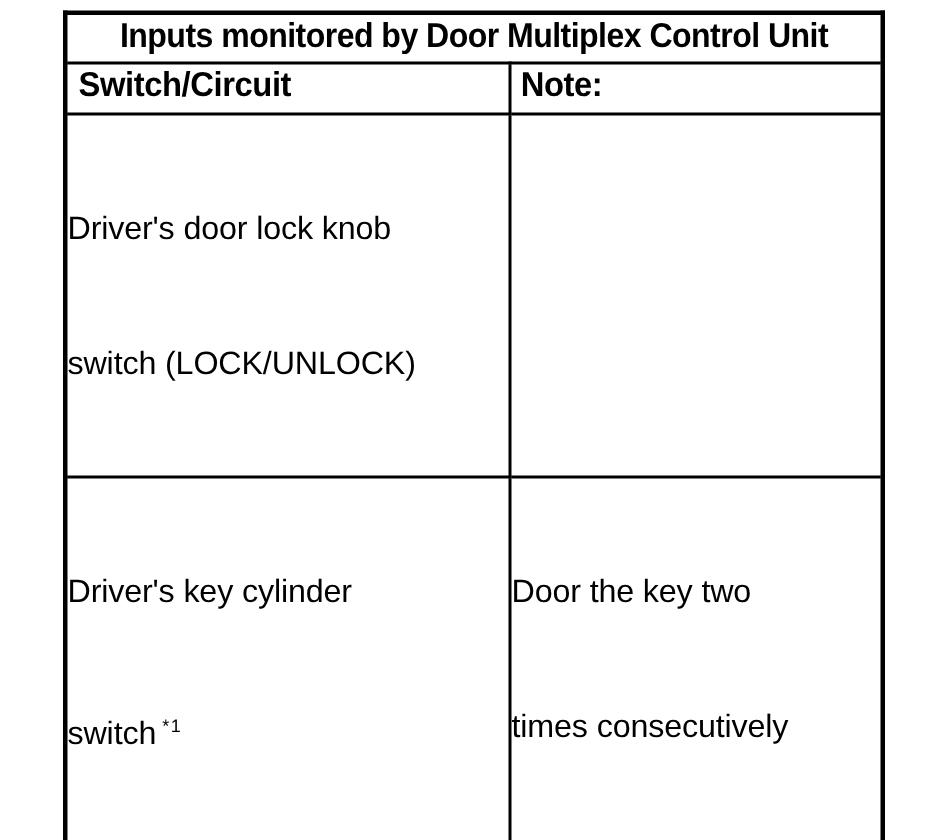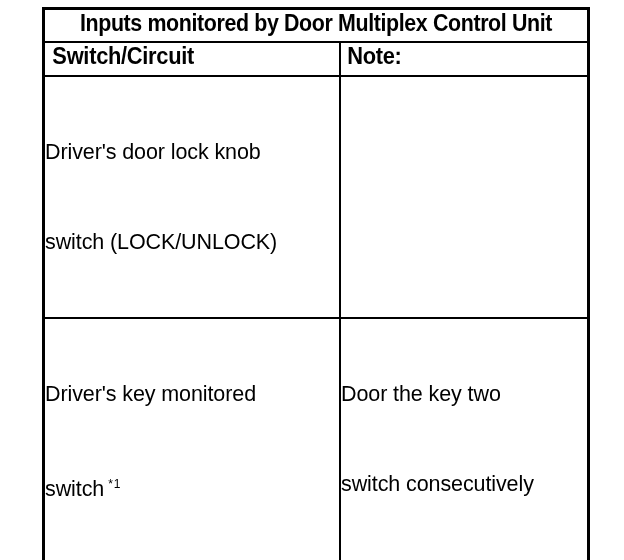--- a/index.html
+++ b/index.html
@@ -147,31 +147,31 @@
             <span class="line">Driver's door lock knob</span>
             <span class="line">switch (LOCK/UNLOCK)</span>
           </span>
         </td>
         <td class="body-cell note empty-cell"></td>
       </tr>
 
       <tr class="row-2">
         <td class="body-cell switch">
           <span class="cell-lines">
-            <span class="line">Driver's key monitored</span>
+            <span class="line">Driver's key cylinder</span>
             <span class="line"><span>switch</span><span class="footnote-mark">*1</span></span>
             
             
             
           </span>
         </td>
         <td class="body-cell note">
           <span class="cell-lines">
             <span class="line">Door the key two</span>
-            <span class="line">switch consecutively</span>
+            <span class="line">times consecutively</span>
             <span class="line">to each position</span>
             
             
             
             
             
           </span>
         </td>
       </tr>
 

